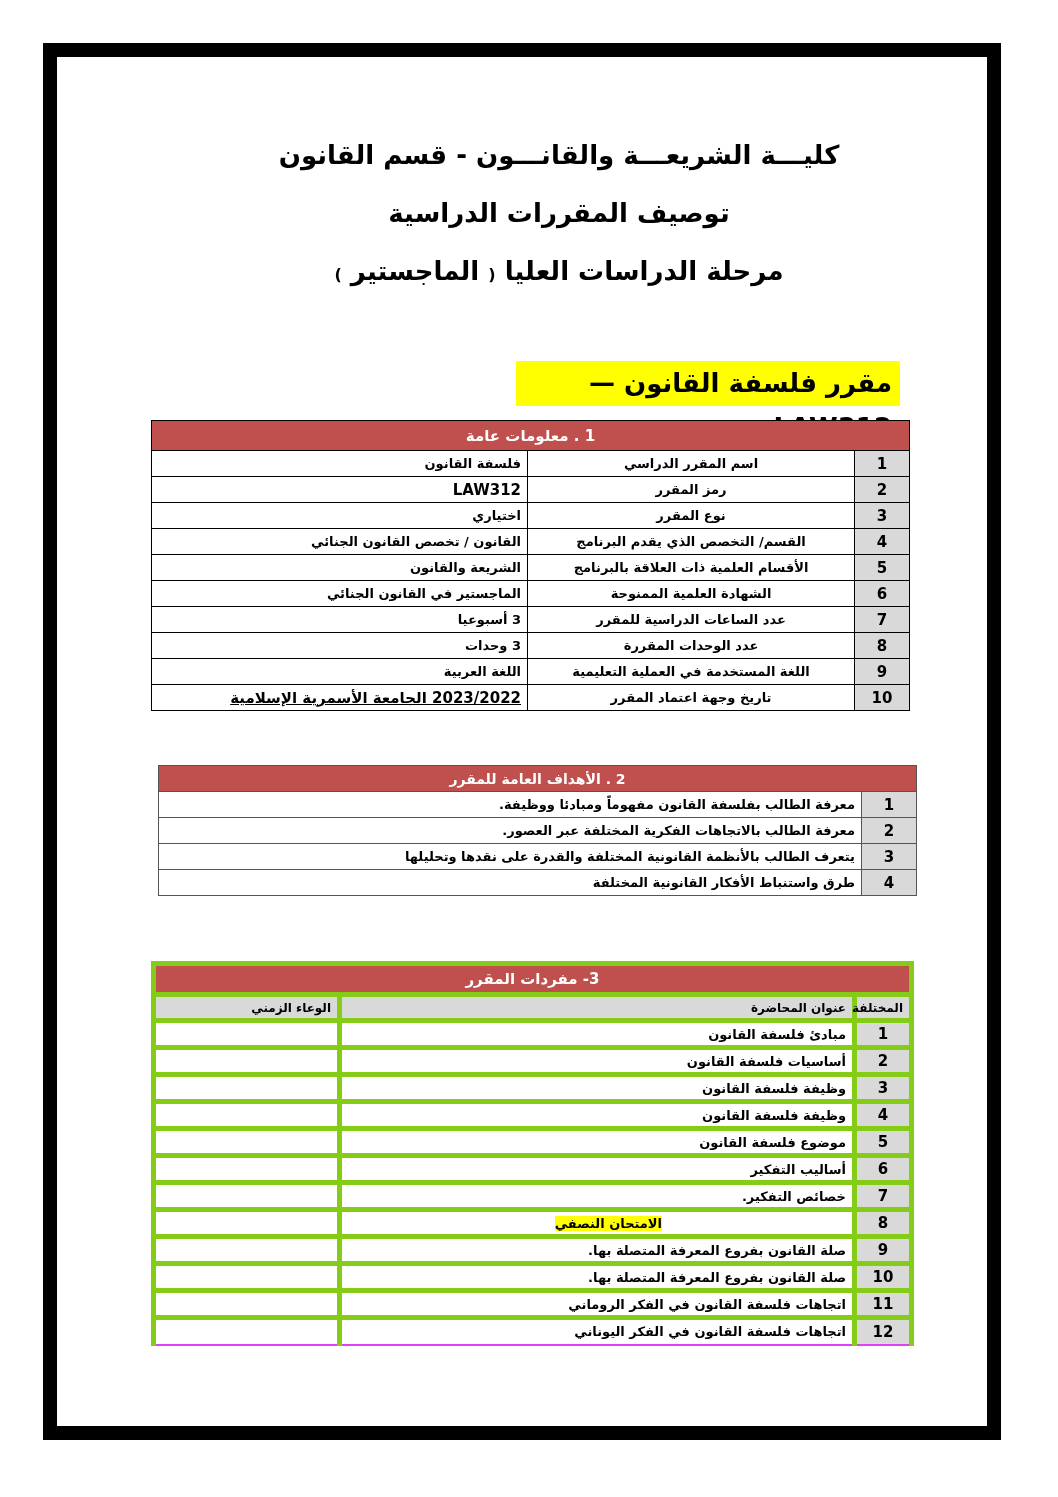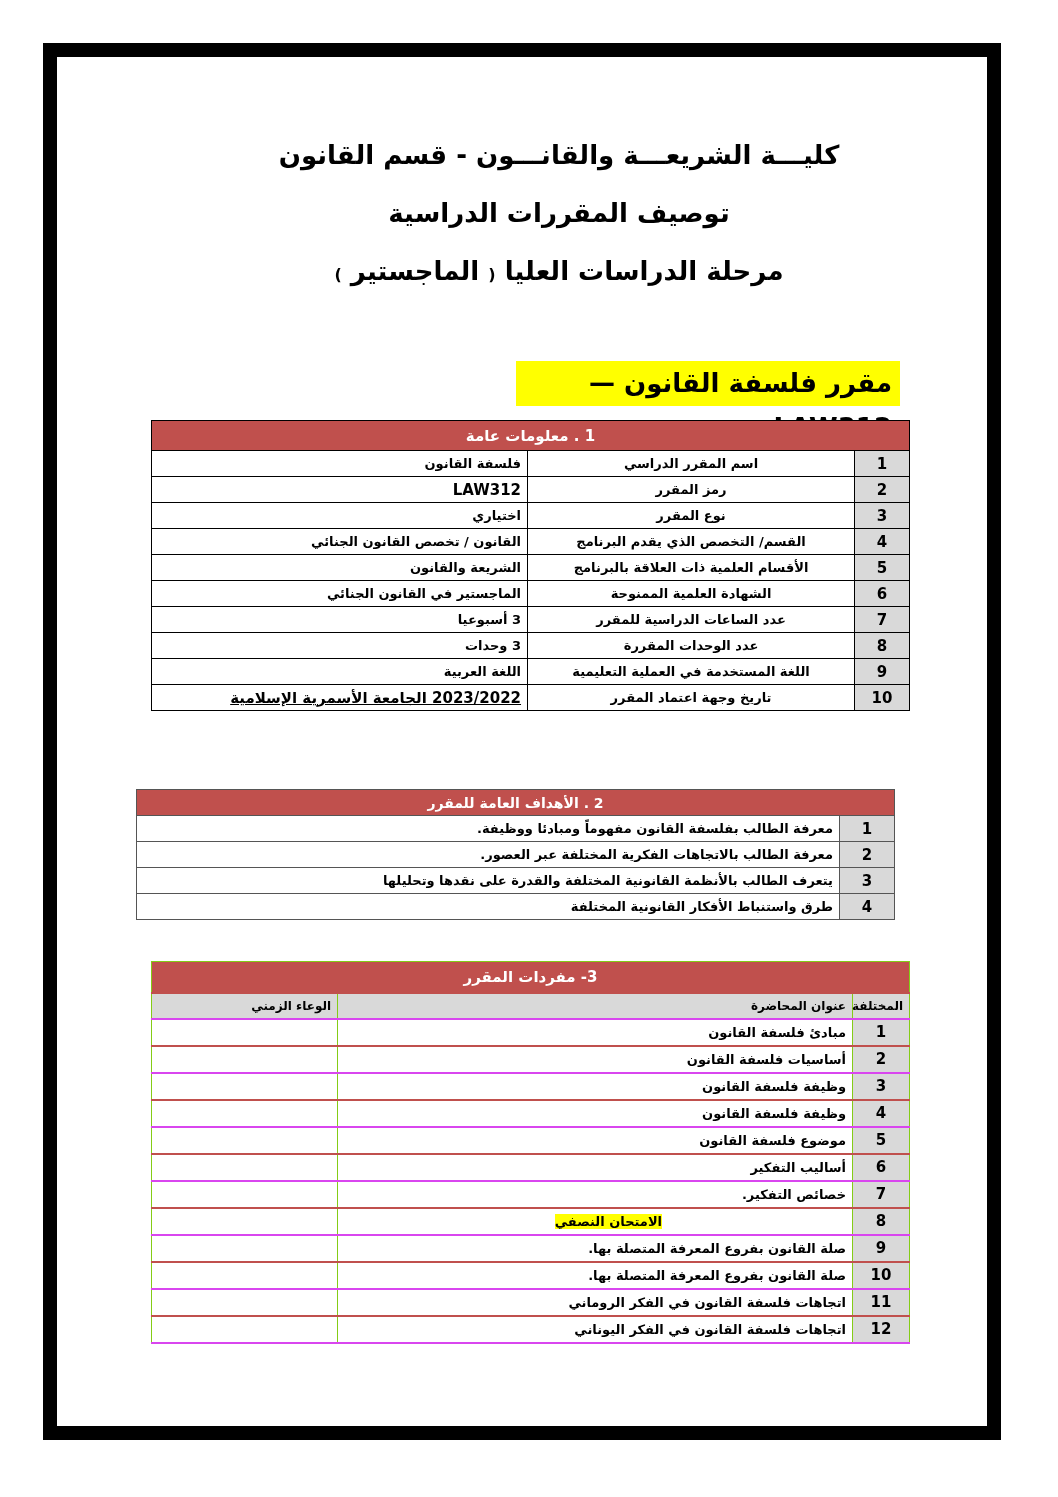--- a/index.html
+++ b/index.html
@@ -17,25 +17,25 @@
            background:#ffff00; font-weight:bold; font-size:26px; direction:rtl;
            text-align:right; line-height:45px; padding-right:8px; box-sizing:border-box; }
   table { border-collapse:collapse; position:absolute; direction:rtl; table-layout:fixed; }
   td, th { font-size:13px; font-weight:bold; padding:0 6px; box-sizing:border-box; }
   .t1 { left:151px; top:420px; width:758px; }
   .t1 td { border:1px solid #000; height:26px;margin-left:40px; }
   .sec-head { background:#c0504d; color:#fff; text-align:center; font-size:15px; height:30px !important; }
   .num { background:#d9d9d9; text-align:center; font-size:15px; }
   .t1 .label { text-align:center; }
   .t1 .value { text-align:right; }
-  .t2 { left:136px; top:765px; width:758px;margin-top:24px; }
+  .t2 { left:158px; top:765px; width:758px; }
   .t2 td { border:1px solid #555; height:26px; }
   .t2 .sec-head { height:26px !important; font-size:14px; }
   .t3 { left:151px; top:961px; width:758px; }
-  .t3 td { height:27px; border:1px solid #84cc16; }
+  .t3 td { height:27px; border:5px solid #84cc16; }
   .t3 tr.alt td { border-top:2px solid #c0504d; border-bottom:2px solid #d946ef; }
   .t3 .colhead td { background:#d9d9d9; font-size:12px; height:26px; }
   .t3 .sec-head { height:31px !important; font-size:15px; }
   .hl { background:#ffff00;margin-left:20px; }
 </style>
 </head>
 <body>
 
 <div class="frame"></div>
 

